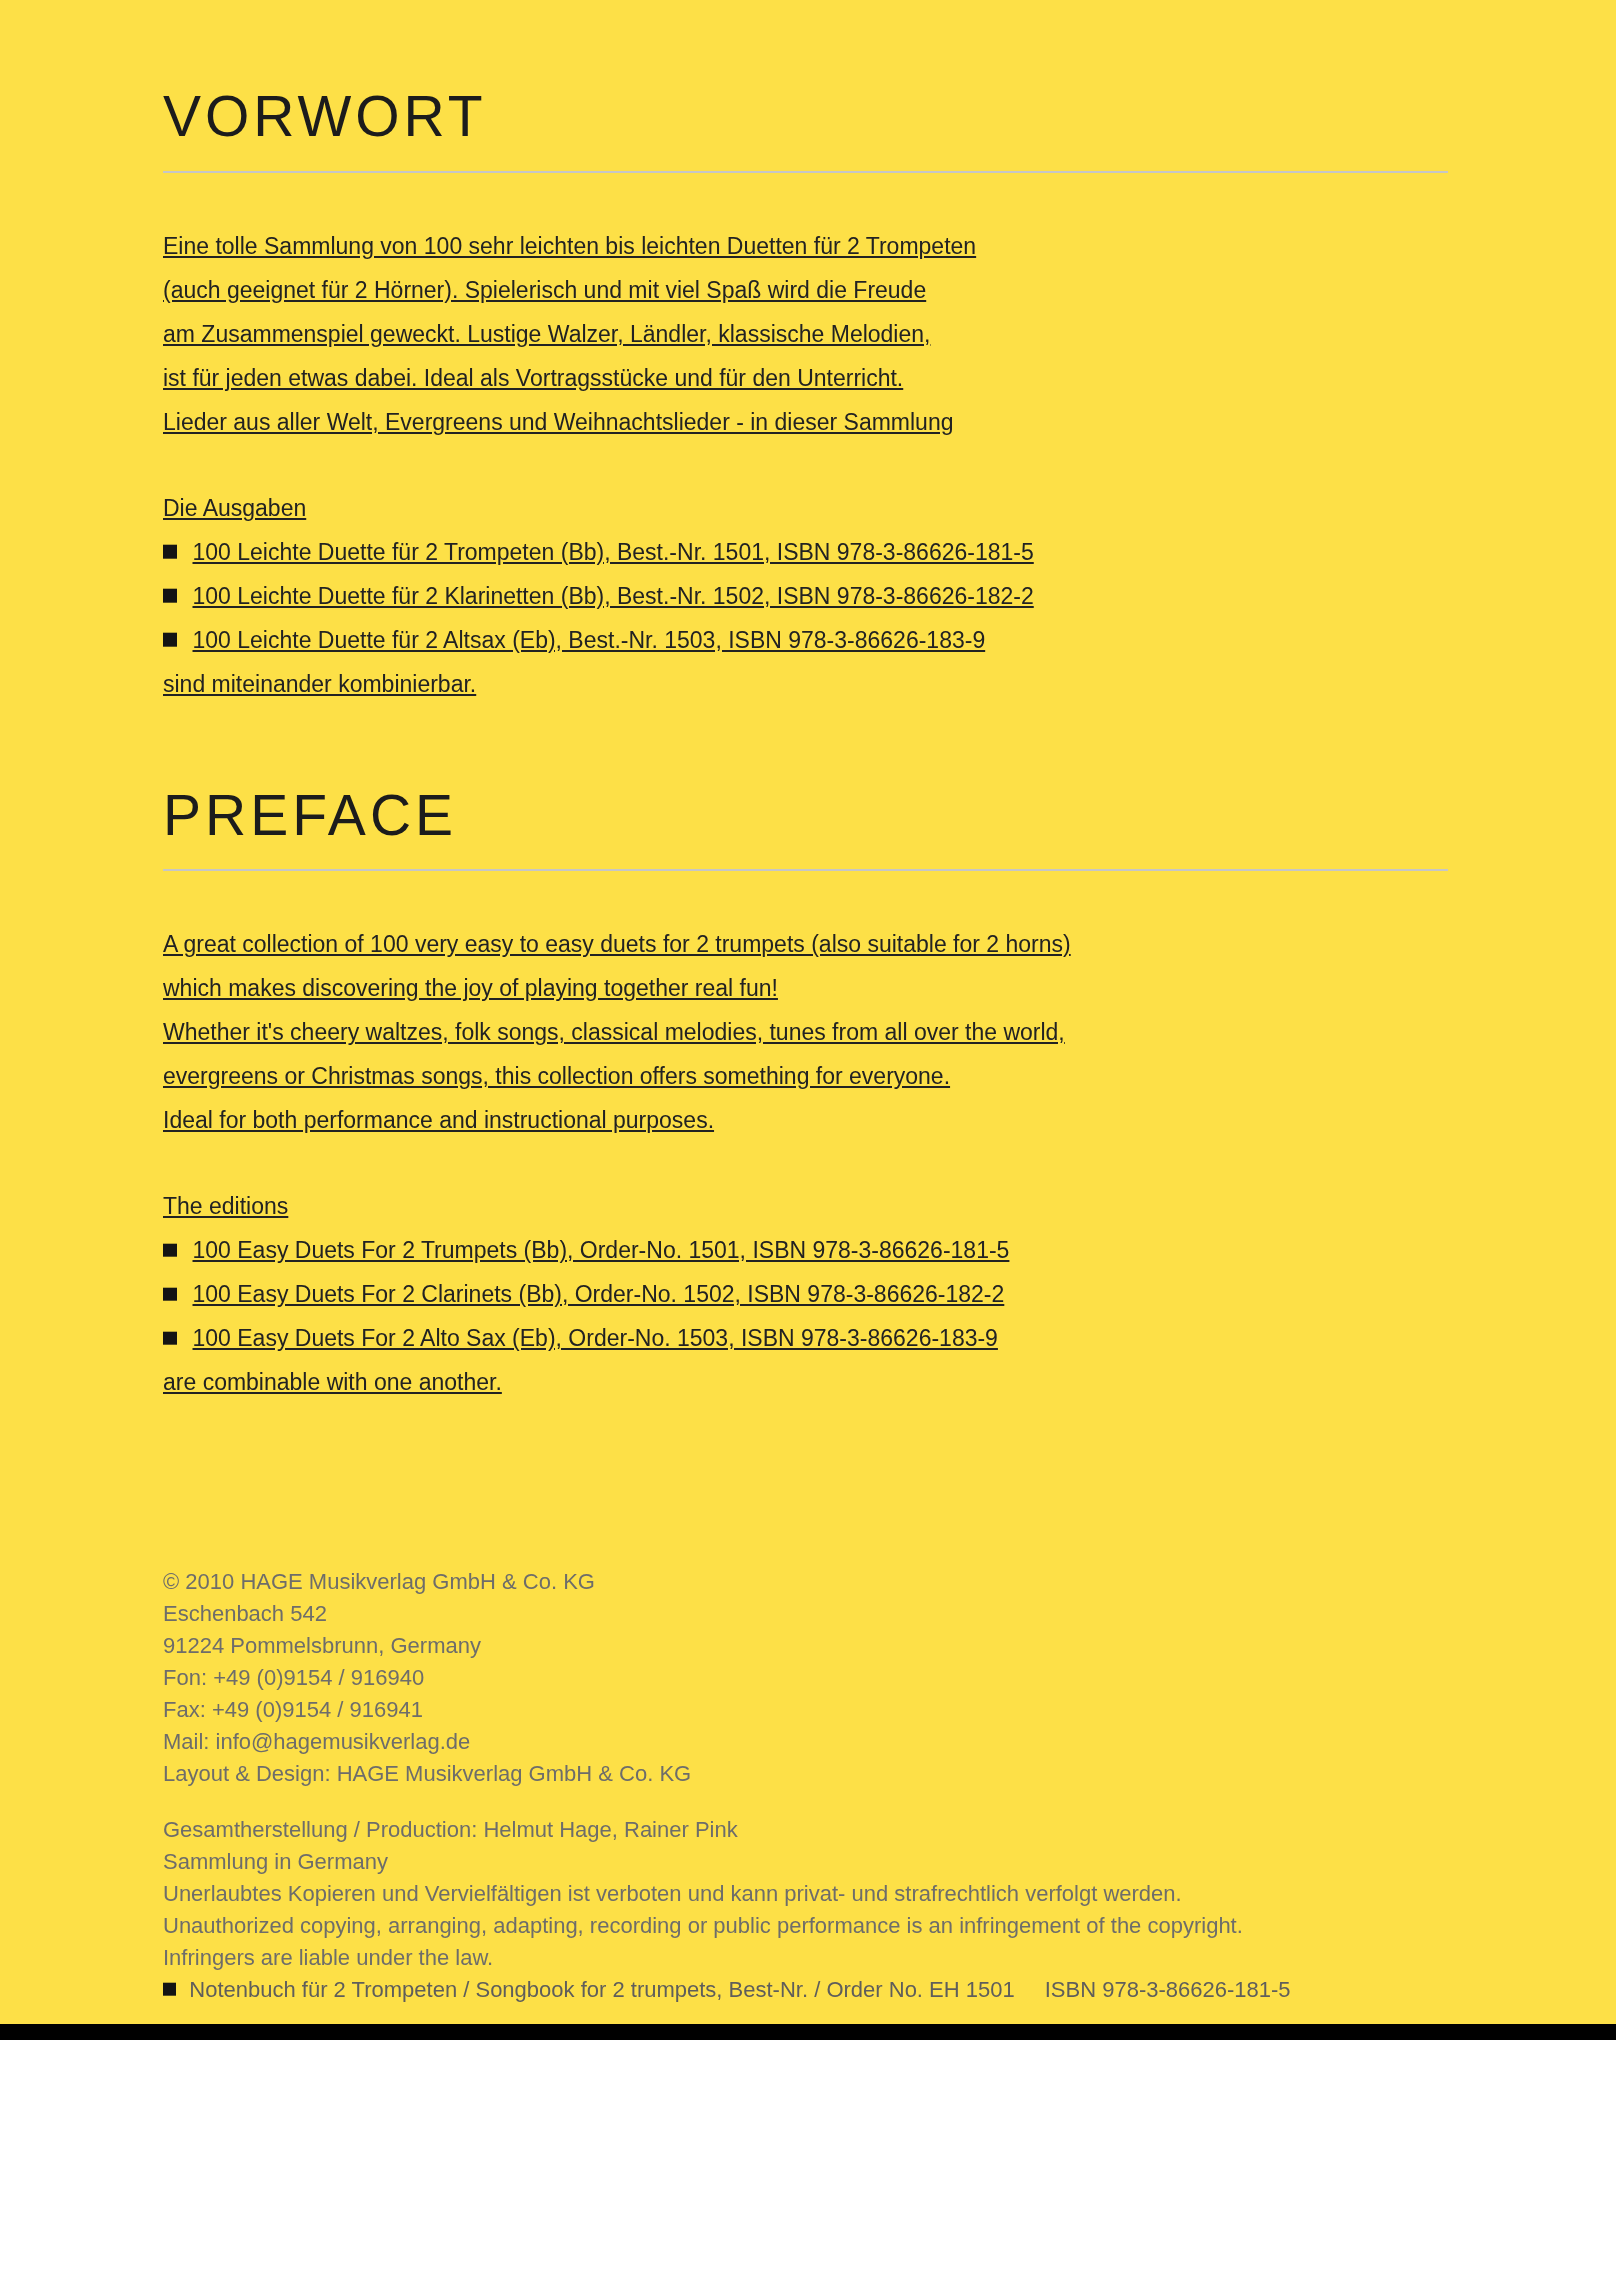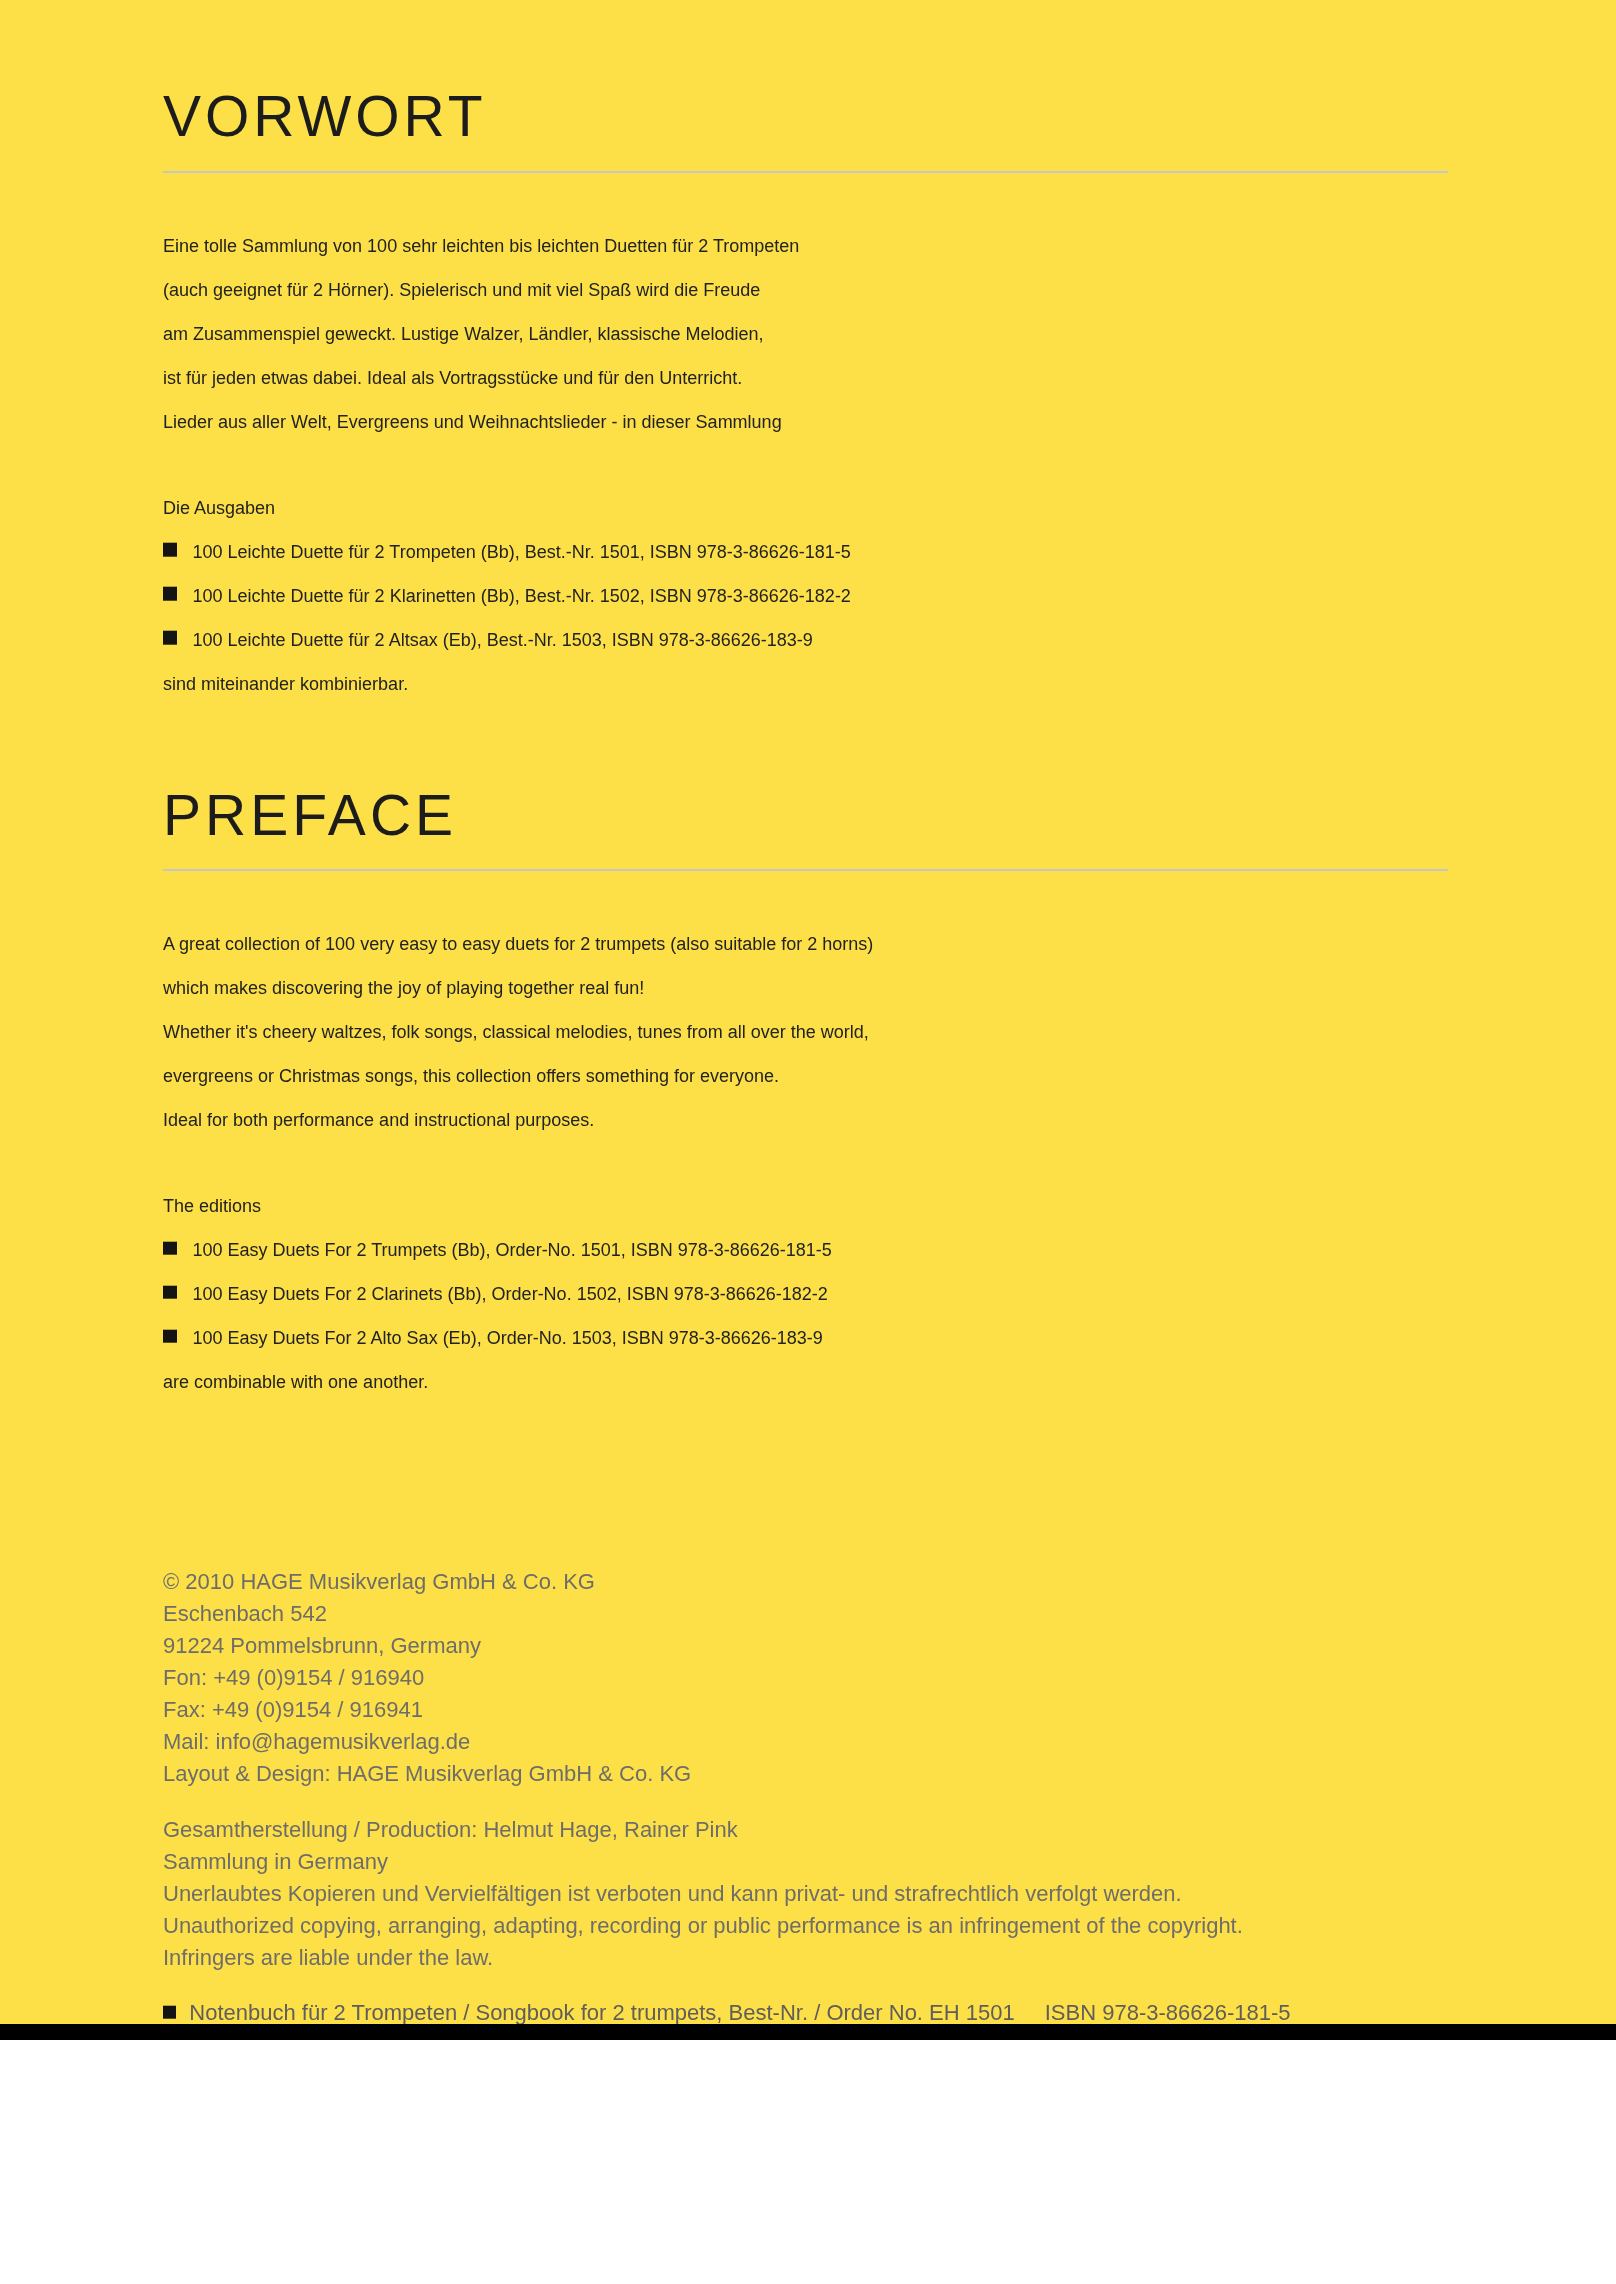--- a/index.html
+++ b/index.html
@@ -27,23 +27,24 @@
     color: #1c1c1c;
     margin: 0;
   }
   .rule {
     height: 2px;
     background: #c6c6c6;
     margin-top: 25.6px;
   }
   .para {
     margin-top: 51px;
-    font-size: 18px;
+    font-size: 23px;
     line-height: 44px;
     color: #222222;
+    text-decoration: underline;
   }
   .editions { margin-top: 42px; }
   .preface-block .heading-wrap { margin-top: 81px; }
   .line { white-space: nowrap; }
   .bullet-line { display: flex; align-items: baseline; }
   .sq {
     display: inline-block;
     width: 13.5px;
     height: 13.5px;
     background: #141414;
@@ -58,21 +59,20 @@
   }
   .imprint {
     margin-top: 162px;
     font-size: 22px;
     line-height: 32px;
     color: #6e6d6a;
   }
   .imprint-group-production { margin-top: 24px; }
   .imprint-group-legal { }
   .songbook-line {
-    margin-top: 23px;
     display: flex;
     align-items: baseline;
     color: #5f5e5b;
     white-space: nowrap;
   }
   .songbook-isbn { margin-left: 30px; }
   .website-line { margin-top: 31px; white-space: nowrap; }
   .website-url {
     font-weight: 700;
     color: #4c4b49;

